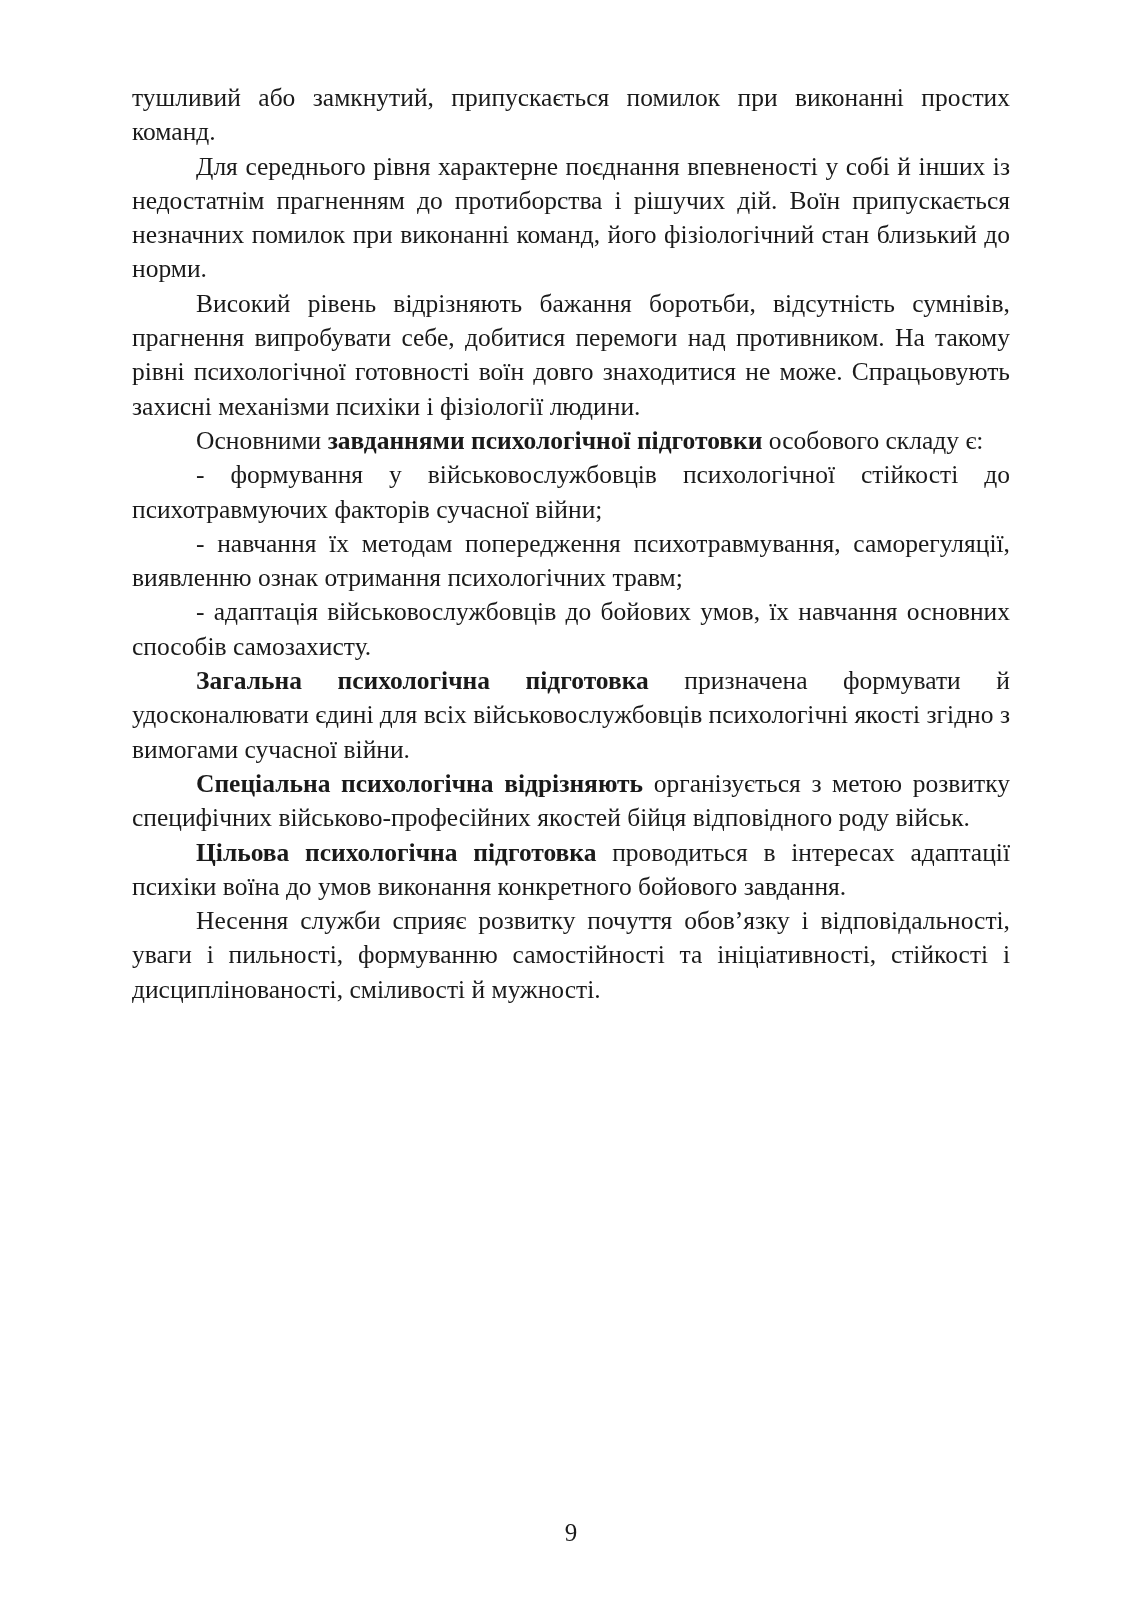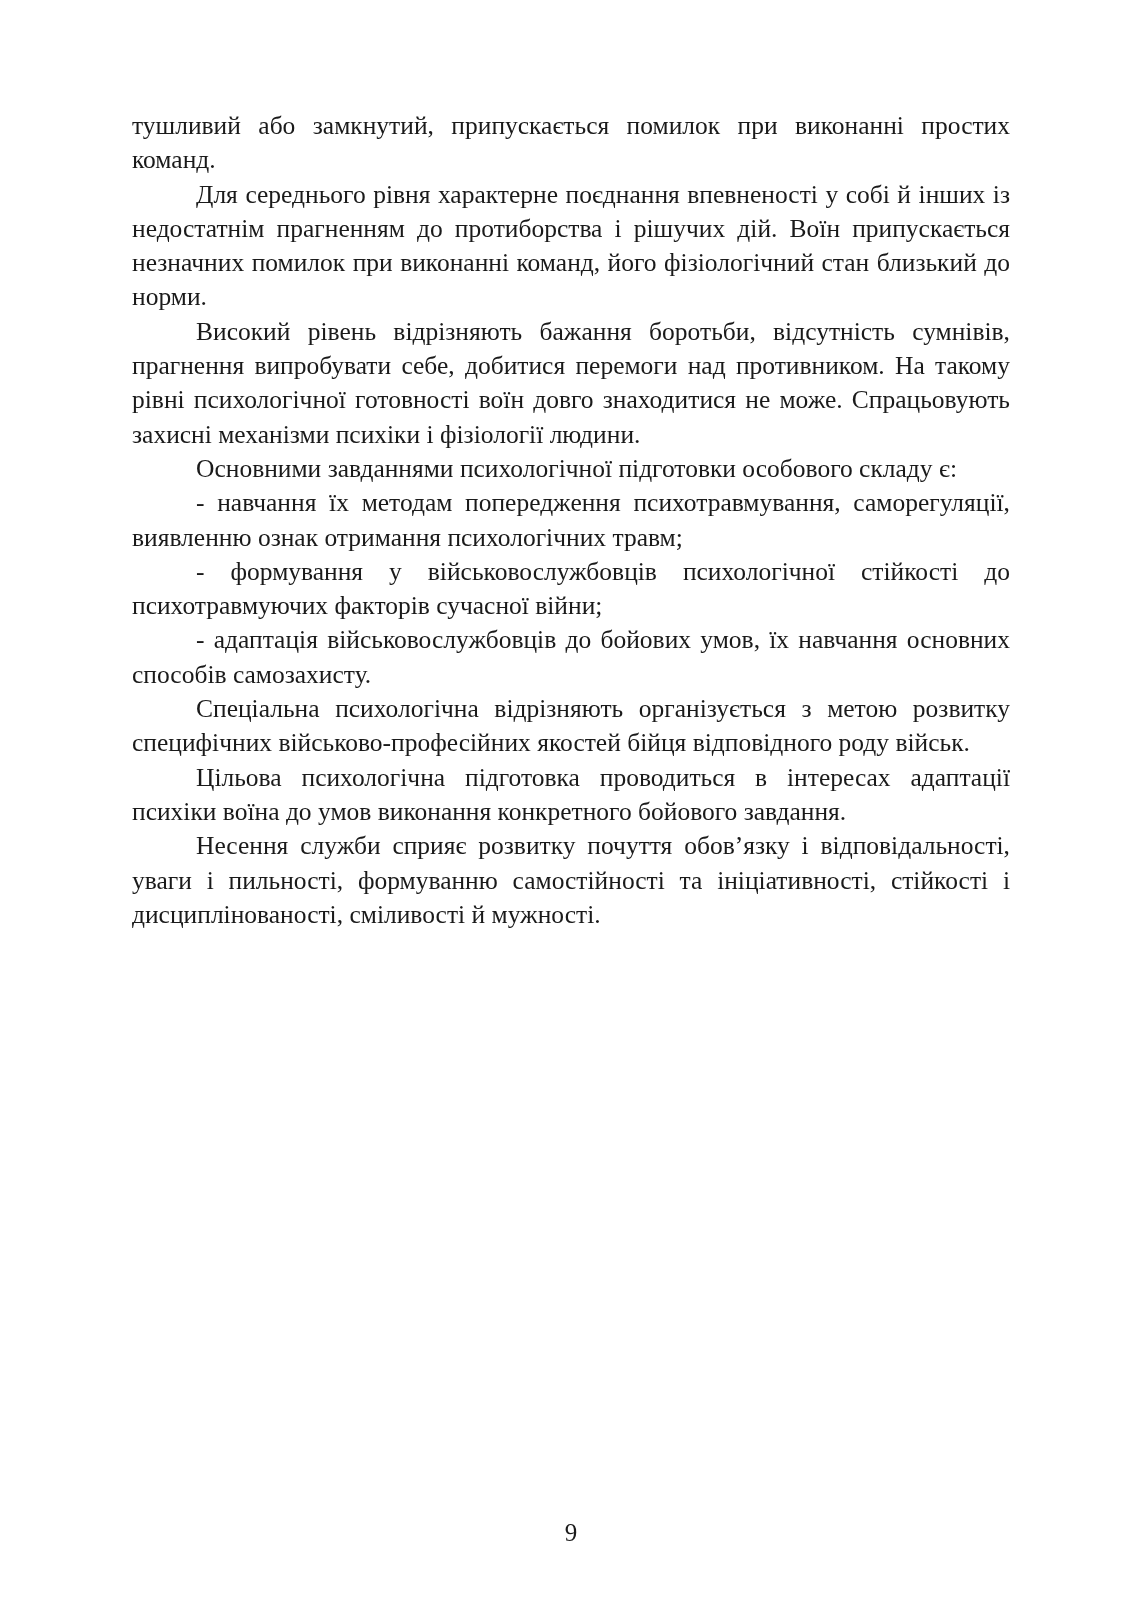--- a/index.html
+++ b/index.html
@@ -6,61 +6,62 @@
     margin: 0;
     padding: 0;
     background: #ffffff;
   }
   .page {
     position: relative;
     width: 1142px;
     height: 1615px;
     background: #ffffff;
     box-sizing: border-box;
-    padding: 109px 132px 60px 132px;
+    padding: 81px 132px 60px 132px;
     font-family: "Liberation Serif", "DejaVu Serif", serif;
     color: #1a1a1a;
   }
   .body-text {
     font-size: 25.5px;
     line-height: 1.345;
     text-align: justify;
     text-justify: inter-word;
     hyphens: manual;
   }
   .body-text p {
     margin: 0;
     text-indent: 64px;
   }
   .body-text p.noindent {
     text-indent: 0;
   }
   .body-text b {
-    font-weight: normal;
+    font-weight: bold;
   }
   .page-number {
     position: absolute;
     left: 0;
     right: 0;
     bottom: 68px;
     text-align: center;
     font-size: 25px;
     font-family: "Liberation Serif", "DejaVu Serif", serif;
   }
 </style>
 </head>
 <body>
 
 <div class="page">
   <div class="body-text" id="body">
       <p class="noindent">тушливий або замкнутий, припускається помилок при виконанні про­стих команд.</p>
       <p>Для середнього рівня характерне поєднання впевненості у собі й інших із недостатнім прагненням до протиборства і рішучих дій. Воїн припускається незначних помилок при виконанні команд, його фізіо­логічний стан близький до норми.</p>
       <p>Високий рівень відрізняють бажання боротьби, відсутність сум­нівів, прагнення випробувати себе, добитися перемоги над противни­ком. На такому рівні психологічної готовності воїн довго знаходитися не може. Спрацьовують захисні механізми психіки і фізіології людини.</p>
       <p><span>Основними </span><b>завданнями психологічної підготовки</b><span> особового складу є:</span></p>
+      <p>- формування у військовослужбовців психологічної стійкості до психотравмуючих факторів сучасної війни;</p>
       <p>- навчання їх методам попередження психотравмування, само­регуляції, виявленню ознак отримання психологічних травм;</p>
-      <p>- формування у військовослужбовців психологічної стійкості до психотравмуючих факторів сучасної війни;</p>
       <p>- адаптація військовослужбовців до бойових умов, їх навчання основних способів самозахисту.</p>
+      <p><b>Загальна психологічна підготовка</b><span> призначена формувати й удосконалювати  єдині  для  всіх  військовослужбовців  психологічні якості згідно з вимогами сучасної війни.</span></p>
       <p><b>Спеціальна психологічна відрізняють</b><span> організується з метою розвитку специфічних військово-професійних якостей бійця відповід­ного роду військ.</span></p>
       <p><b>Цільова психологічна підготовка</b><span> проводиться в інтересах адап­тації психіки воїна до умов виконання конкретного бойового завдання.</span></p>
       <p>Несення служби сприяє розвитку почуття обов’язку і відповіда­льності, уваги і пильності, формуванню самостійності та ініціативнос­ті, стійкості і дисциплінованості, сміливості й мужності.</p>
     </div>
   <div class="page-number">9</div>
 </div>
 
 </body></html>

